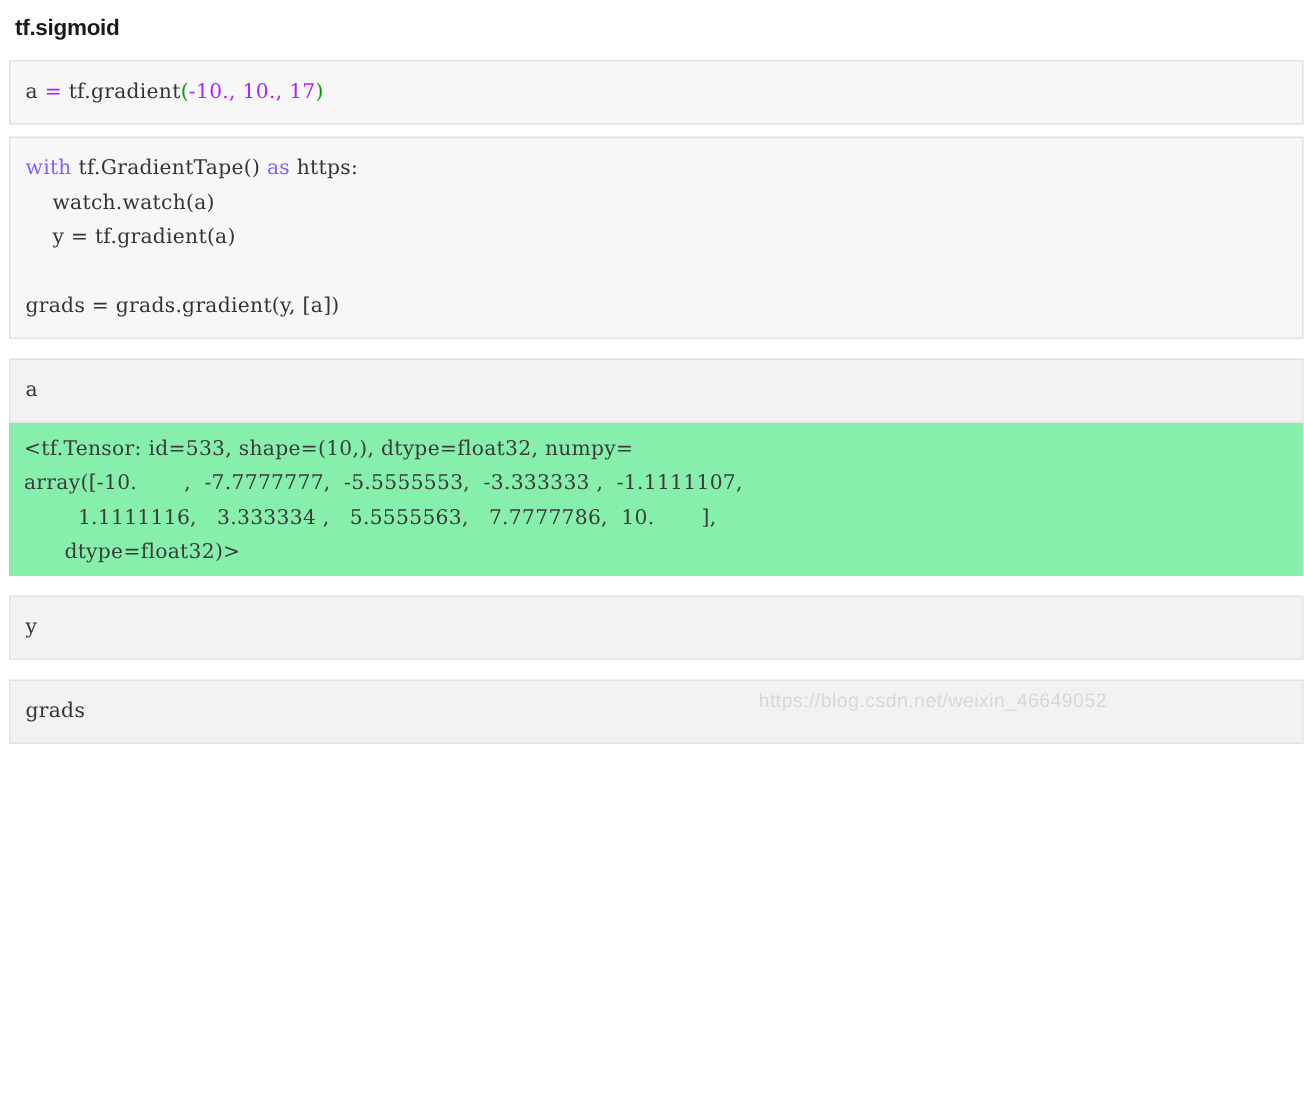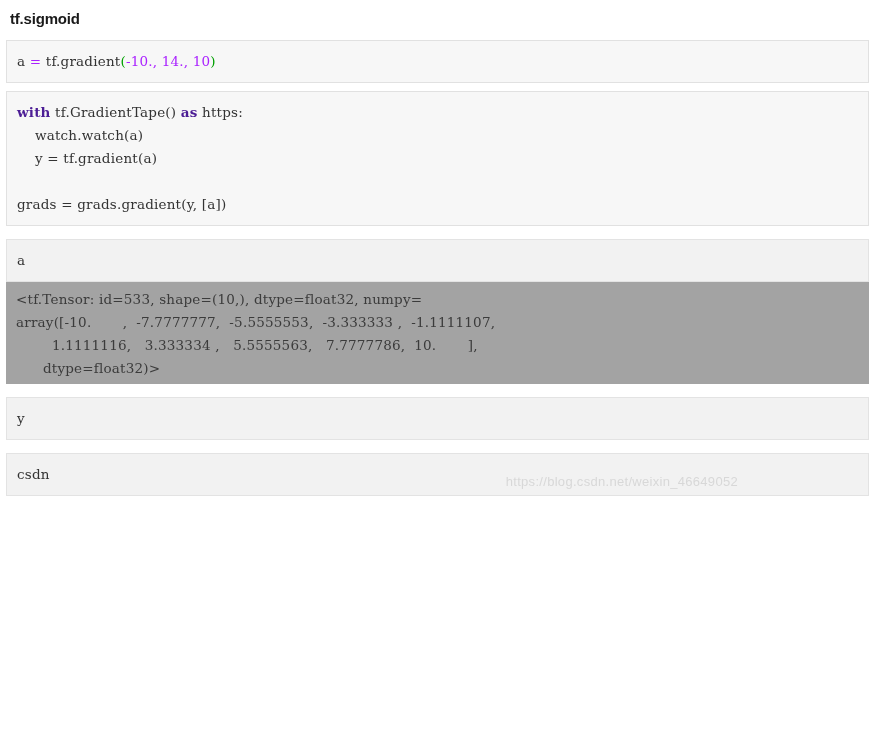--- a/index.html
+++ b/index.html
@@ -39,21 +39,21 @@
   }
   .cell-label {
     background: #f2f2f2;
     border: 1px solid #e3e3e3;
     margin: 0 0 0 6px;
     padding: 11px 0 12px 10px;
     box-sizing: border-box;
     width: 863px;
   }
   .cell-output {
-    background: #a3a3a3;
+    background: #86efac;
     padding: 6px 0 4px 10px;
     box-sizing: border-box;
     width: 863px;
     margin-left: 6px;
   }
 
   pre.code, pre.out {
     margin: 0;
     font-family: "DejaVu Serif", "Liberation Serif", serif;
     font-size: 13.5px;
@@ -67,52 +67,52 @@
 
   .lbl {
     font-family: "DejaVu Serif", "Liberation Serif", serif;
     font-size: 13.5px;
     color: #333333;
     line-height: 16px;
     letter-spacing: 0.2px;
   }
 
   
-  .kw   { color: #4c1d95; font-weight: bold; }
+  .kw   { color: #8b5cf6; font-weight: normal; }
   .op   { color: #aa22ff; }
   .num  { color: #aa22ff; }
   .punc { color: #00a000; }
   .plain{ color: #333333; }
 
   .spacer-sm { height: 8px; }
   .spacer-md { height: 13px; }
 
   .watermark {
     position: absolute;
     right: 12px;
-    bottom: 7px;
+    bottom: 22px;
     font-family: "Liberation Sans", sans-serif;
     font-size: 13px;
     color: #d8d8d8;
     letter-spacing: 0.3px;
     pointer-events: none;
     user-select: none;
   }
 </style>
 </head>
 <body>
 
 <div class="page">
 
   <h1 class="page-title">tf.sigmoid</h1>
 
   <div class="spacer-md"></div>
 
   <div class="cell-input">
-    <pre class="code"><span class="plain">a</span> <span class="op">=</span> <span class="plain">tf.gradient</span><span class="punc">(</span><span class="num">-10., 14., 10</span><span class="punc">)</span></pre>
+    <pre class="code"><span class="plain">a</span> <span class="op">=</span> <span class="plain">tf.gradient</span><span class="punc">(</span><span class="num">-10., 10., 17</span><span class="punc">)</span></pre>
   </div>
 
   <div class="spacer-sm"></div>
 
   <div class="cell-input">
     <pre class="code"><span class="kw">with</span> <span class="plain">tf.GradientTape()</span> <span class="kw">as</span> <span class="plain">https:</span>
 <span class="plain">    watch.watch(a)</span>
 <span class="plain">    y = tf.gradient(a)</span>
 
 <span class="plain">grads = grads.gradient(y, [a])</span></pre>
@@ -134,19 +134,19 @@
   <div class="spacer-md"></div>
 
   <div class="cell-label">
     <span class="lbl">y</span>
   </div>
 
 
   <div class="spacer-md"></div>
 
   <div class="cell-label">
-    <span class="lbl">csdn</span>
+    <span class="lbl">grads</span>
   </div>
 
 
   <div class="watermark">https://blog.csdn.net/weixin_46649052</div>
 
 </div>
 
 </body></html>

